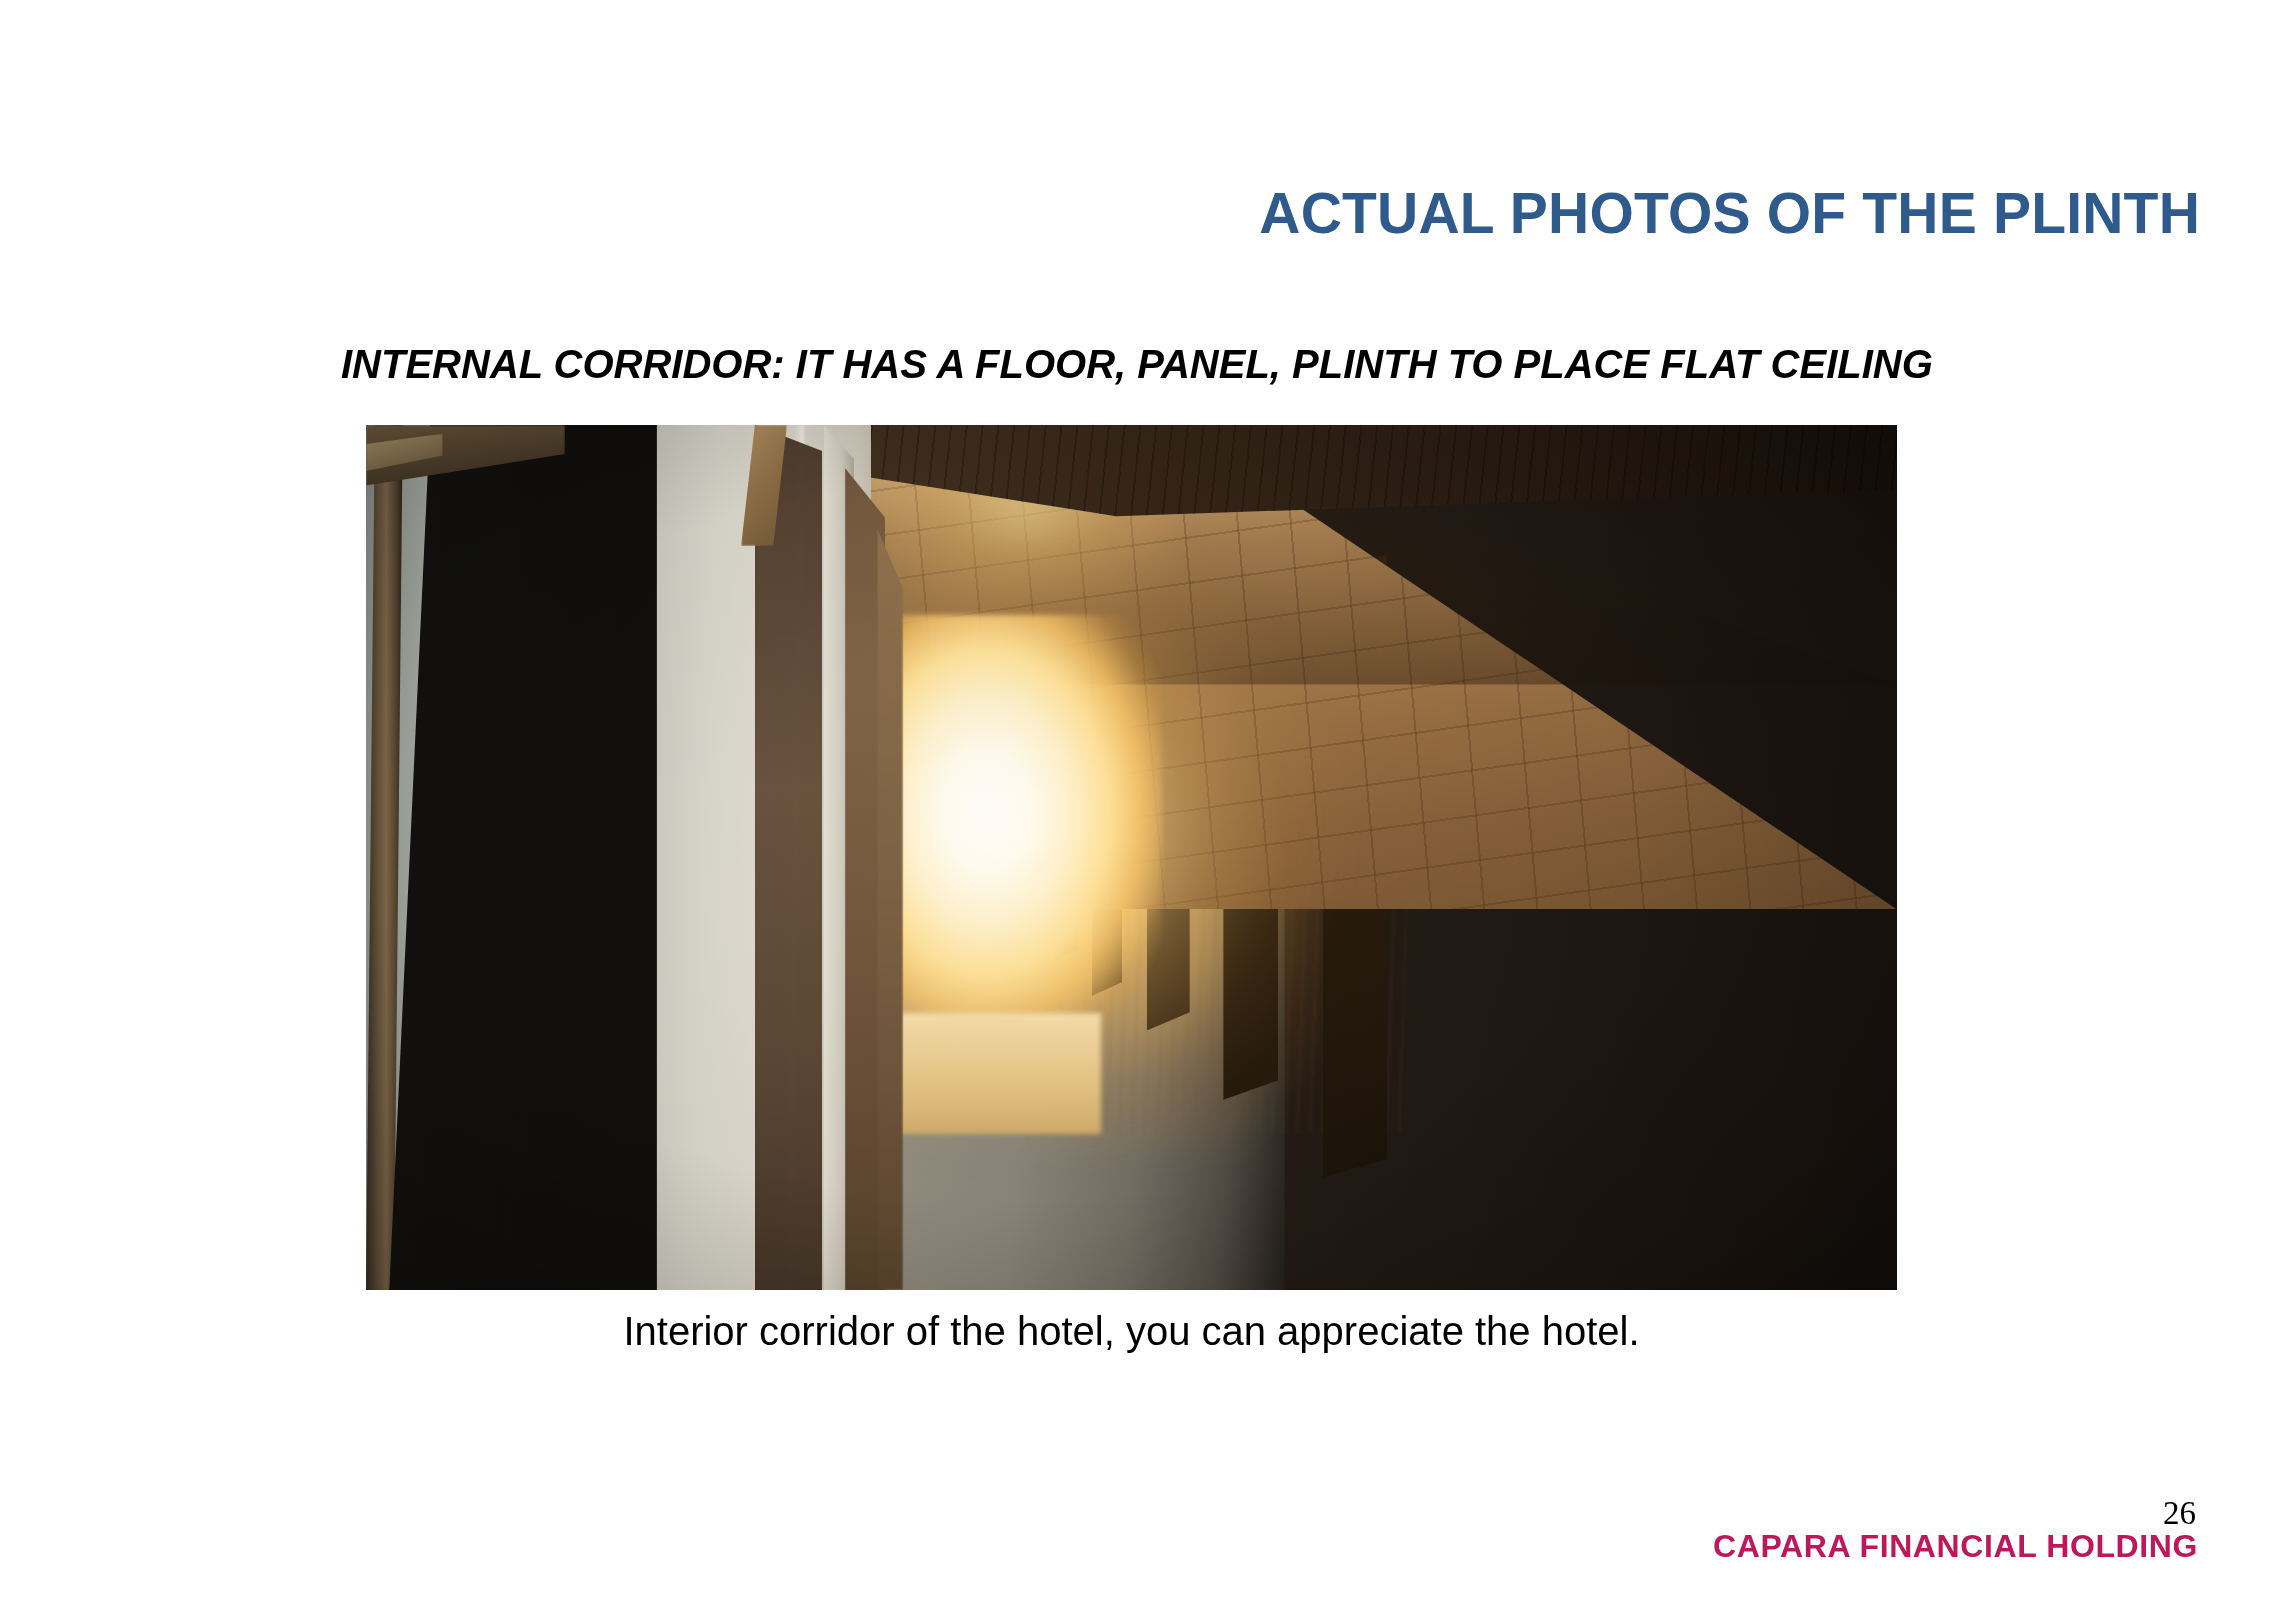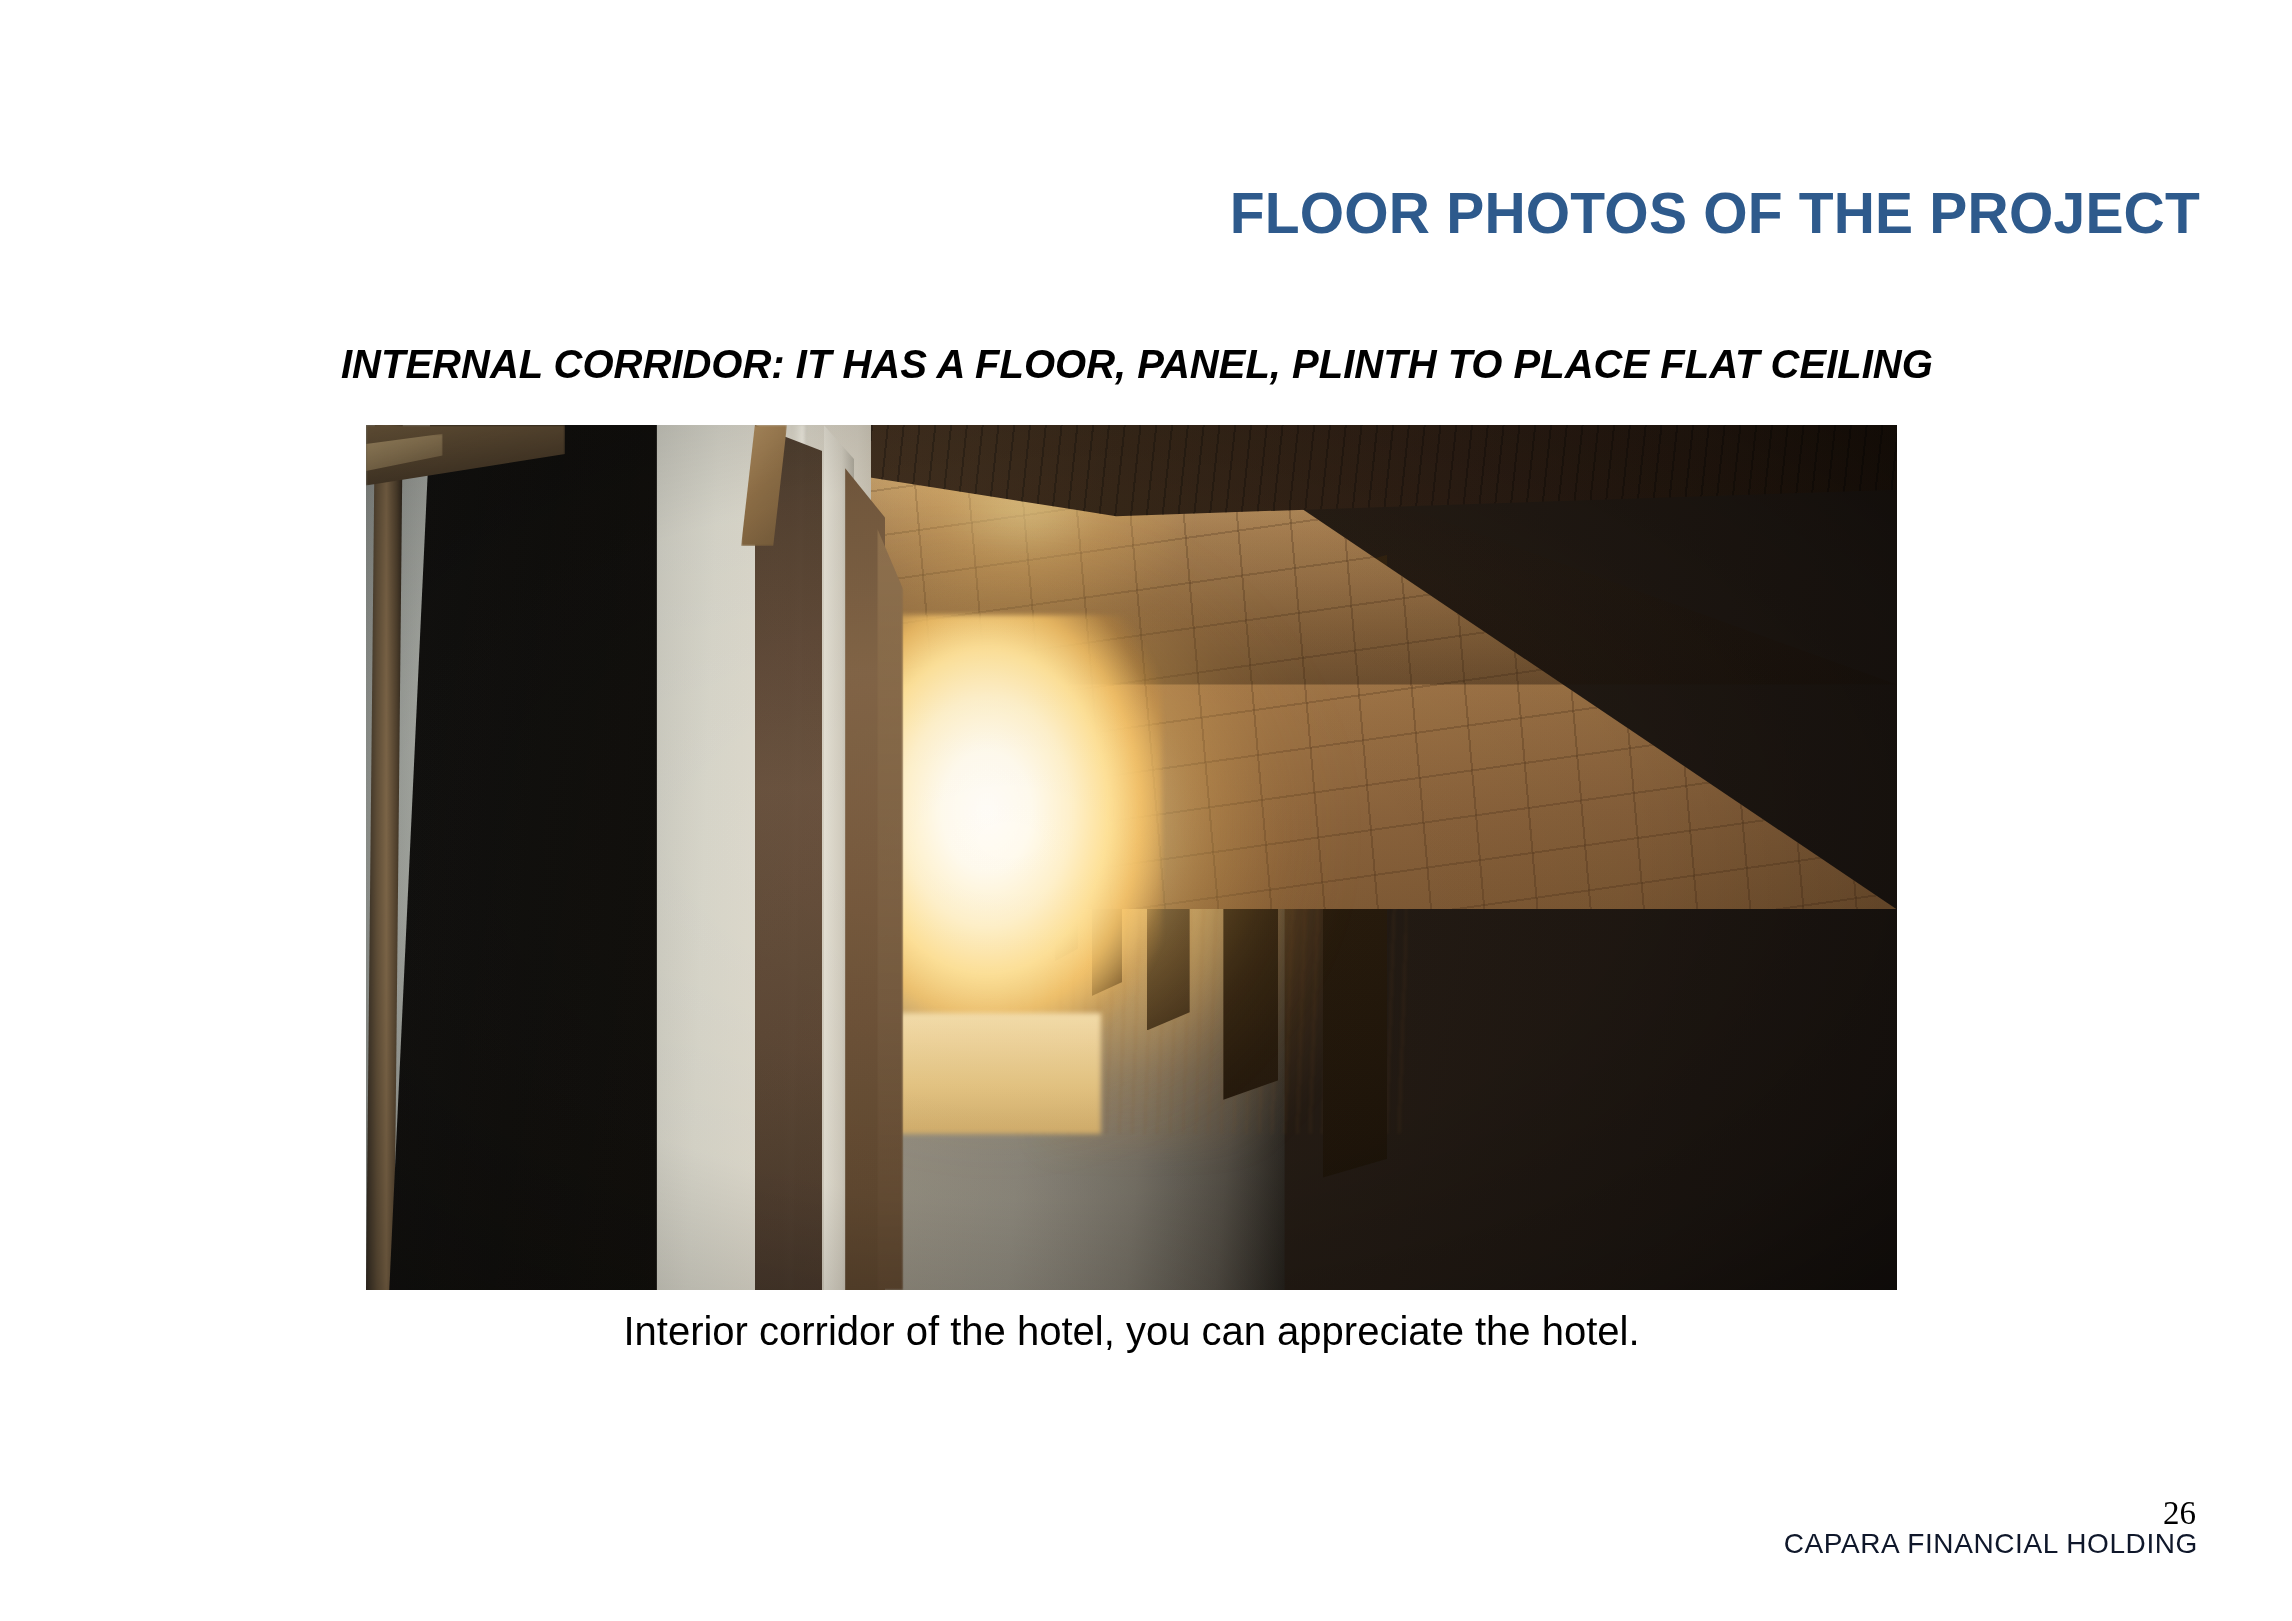--- a/index.html
+++ b/index.html
@@ -504,34 +504,34 @@
     right: 97px;
     font-family: "Liberation Serif", serif;
     font-size: 33px;
     color: #000000;
     line-height: 1;
   }
   .footer-company {
     position: absolute;
     top: 1529px;
     right: 95px;
-    font-size: 28px;
-    font-weight: normal;
-    color: #0f172a;
+    font-size: 32px;
+    font-weight: bold;
+    color: #be185d;
     letter-spacing: 0.6px;
     white-space: nowrap;
     line-height: 1.1;
   }
 </style>
 </head>
 <body>
 
 <div class="slide">
 
-  <div class="slide-title">FLOOR PHOTOS OF THE PROJECT</div>
+  <div class="slide-title">ACTUAL PHOTOS OF THE PLINTH</div>
 
   <div class="slide-subtitle">INTERNAL CORRIDOR: IT HAS A FLOOR, PANEL, PLINTH TO PLACE FLAT CEILING</div>
 
   <div class="photo-frame" aria-label="Interior corridor of a hotel under construction, tiled floor, wooden slat ceiling, bright sunlight at the far end">
 
     <div class="photo-layer right-wall"></div>
     <div class="photo-layer right-wall-glow"></div>
     <div class="photo-layer right-wall-streaks"></div>
     <div class="photo-layer right-wall-top-shade"></div>
 

